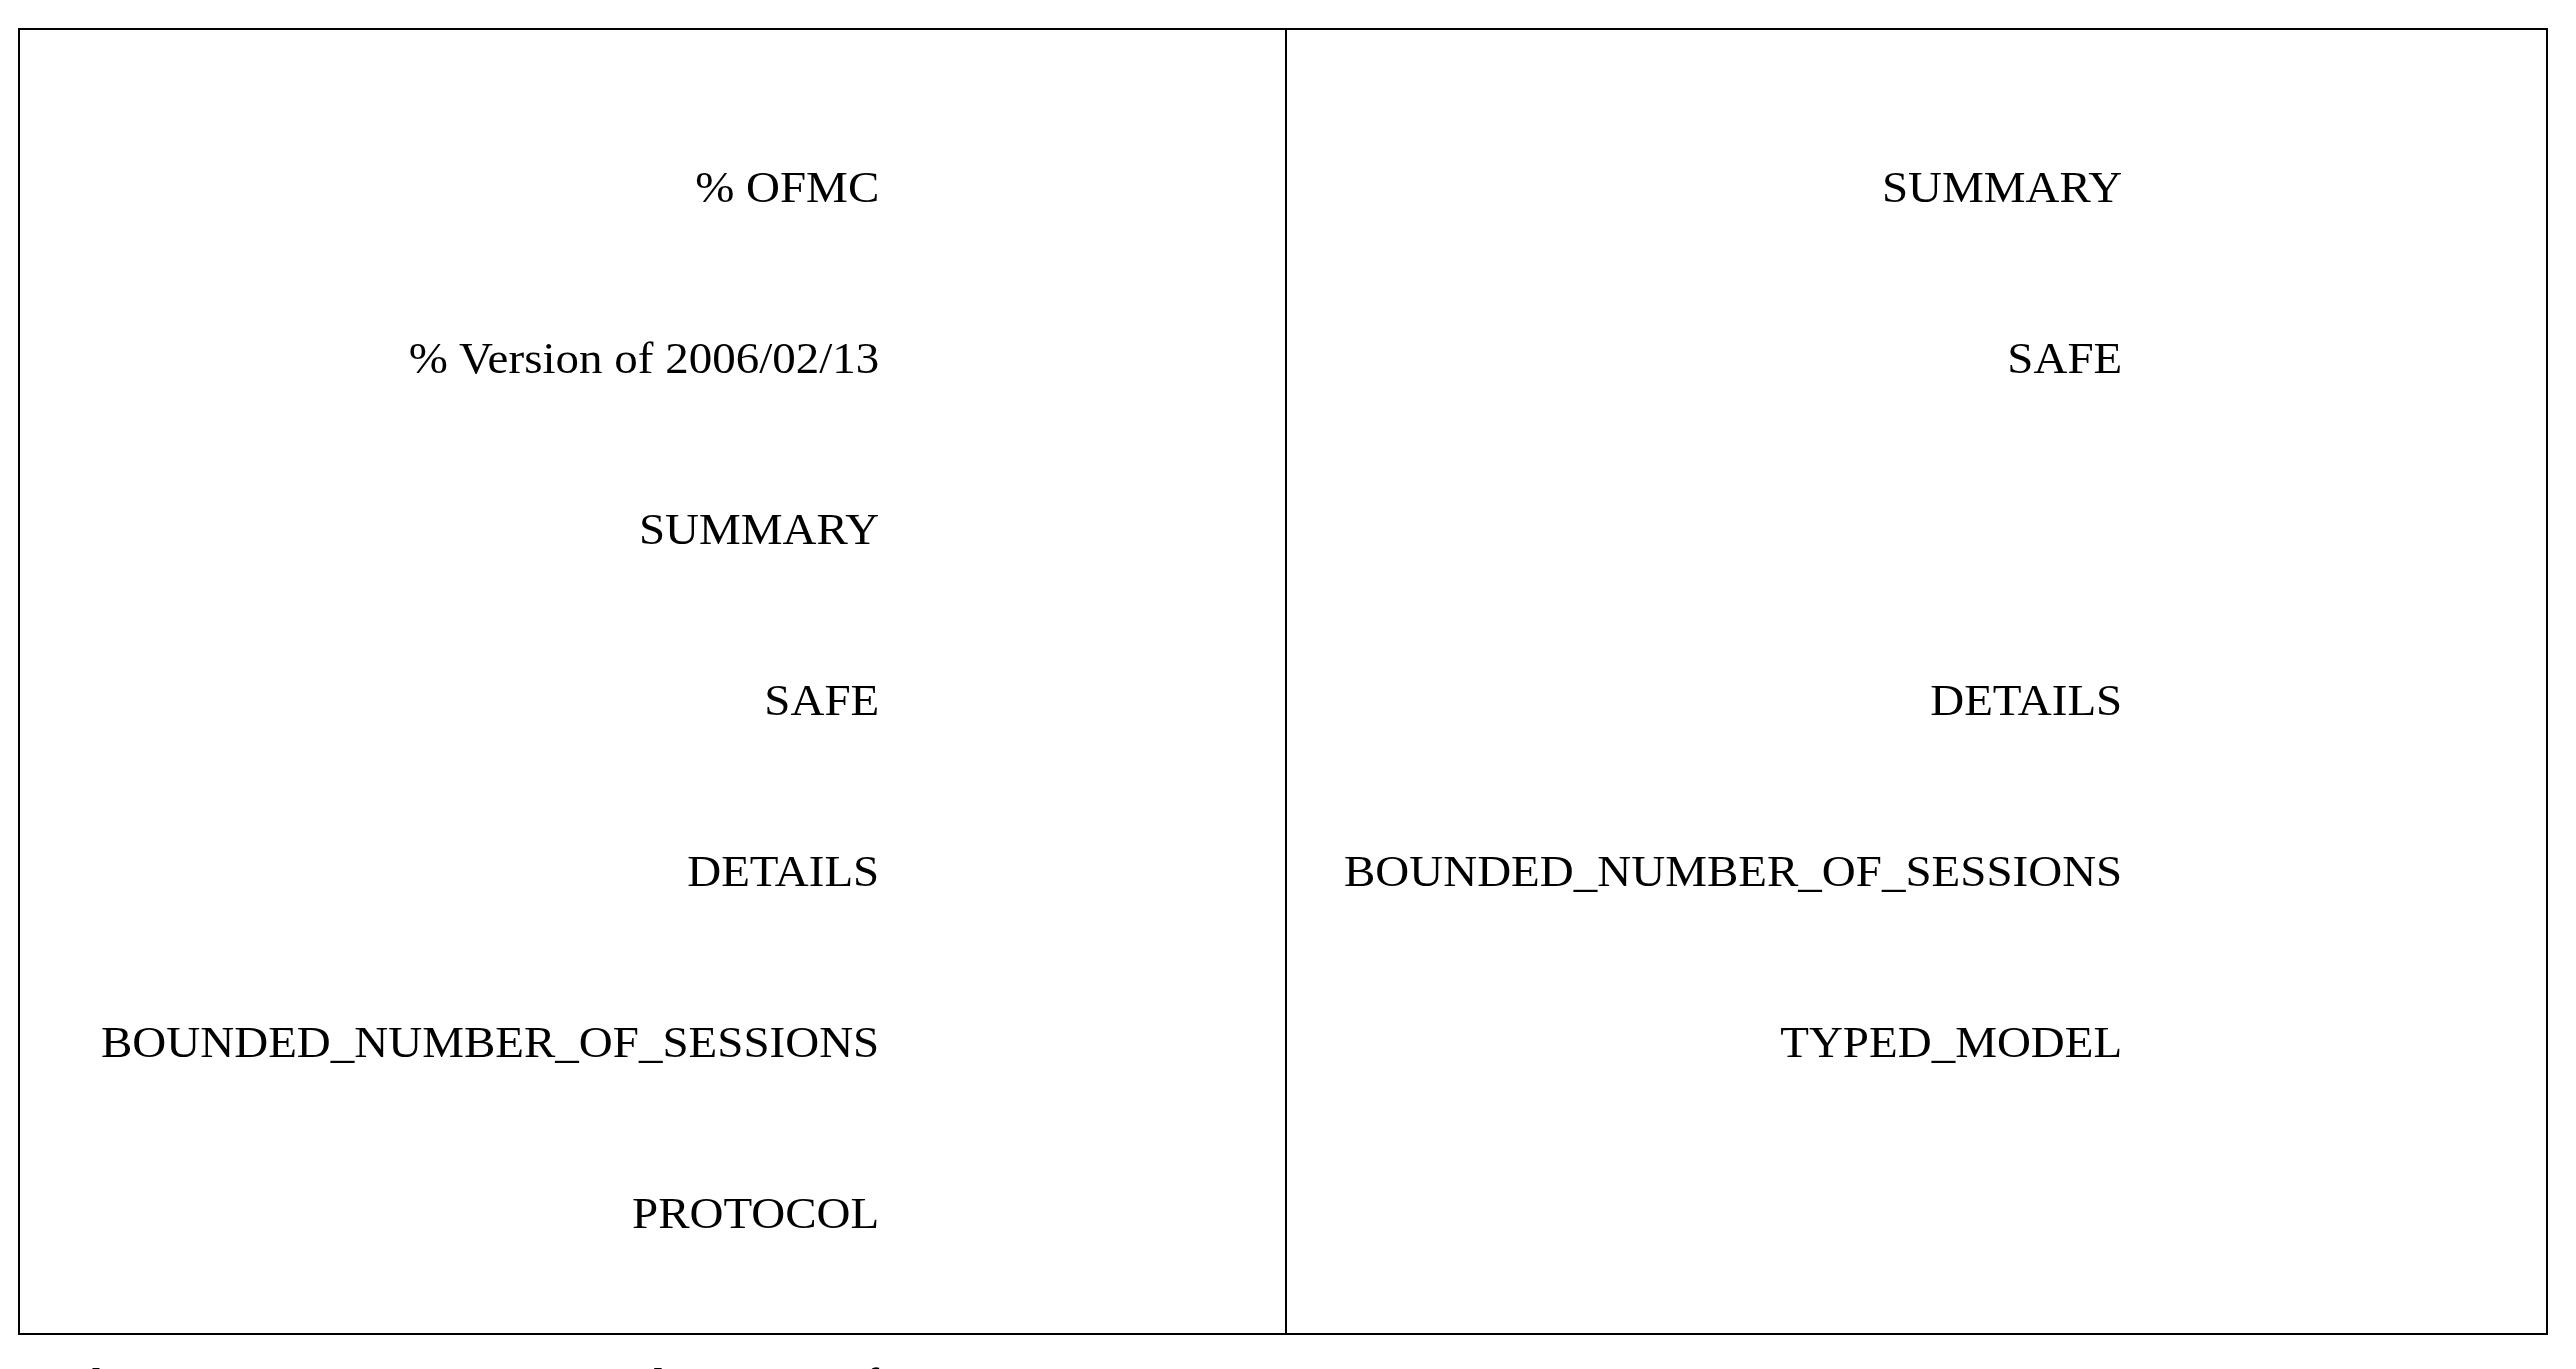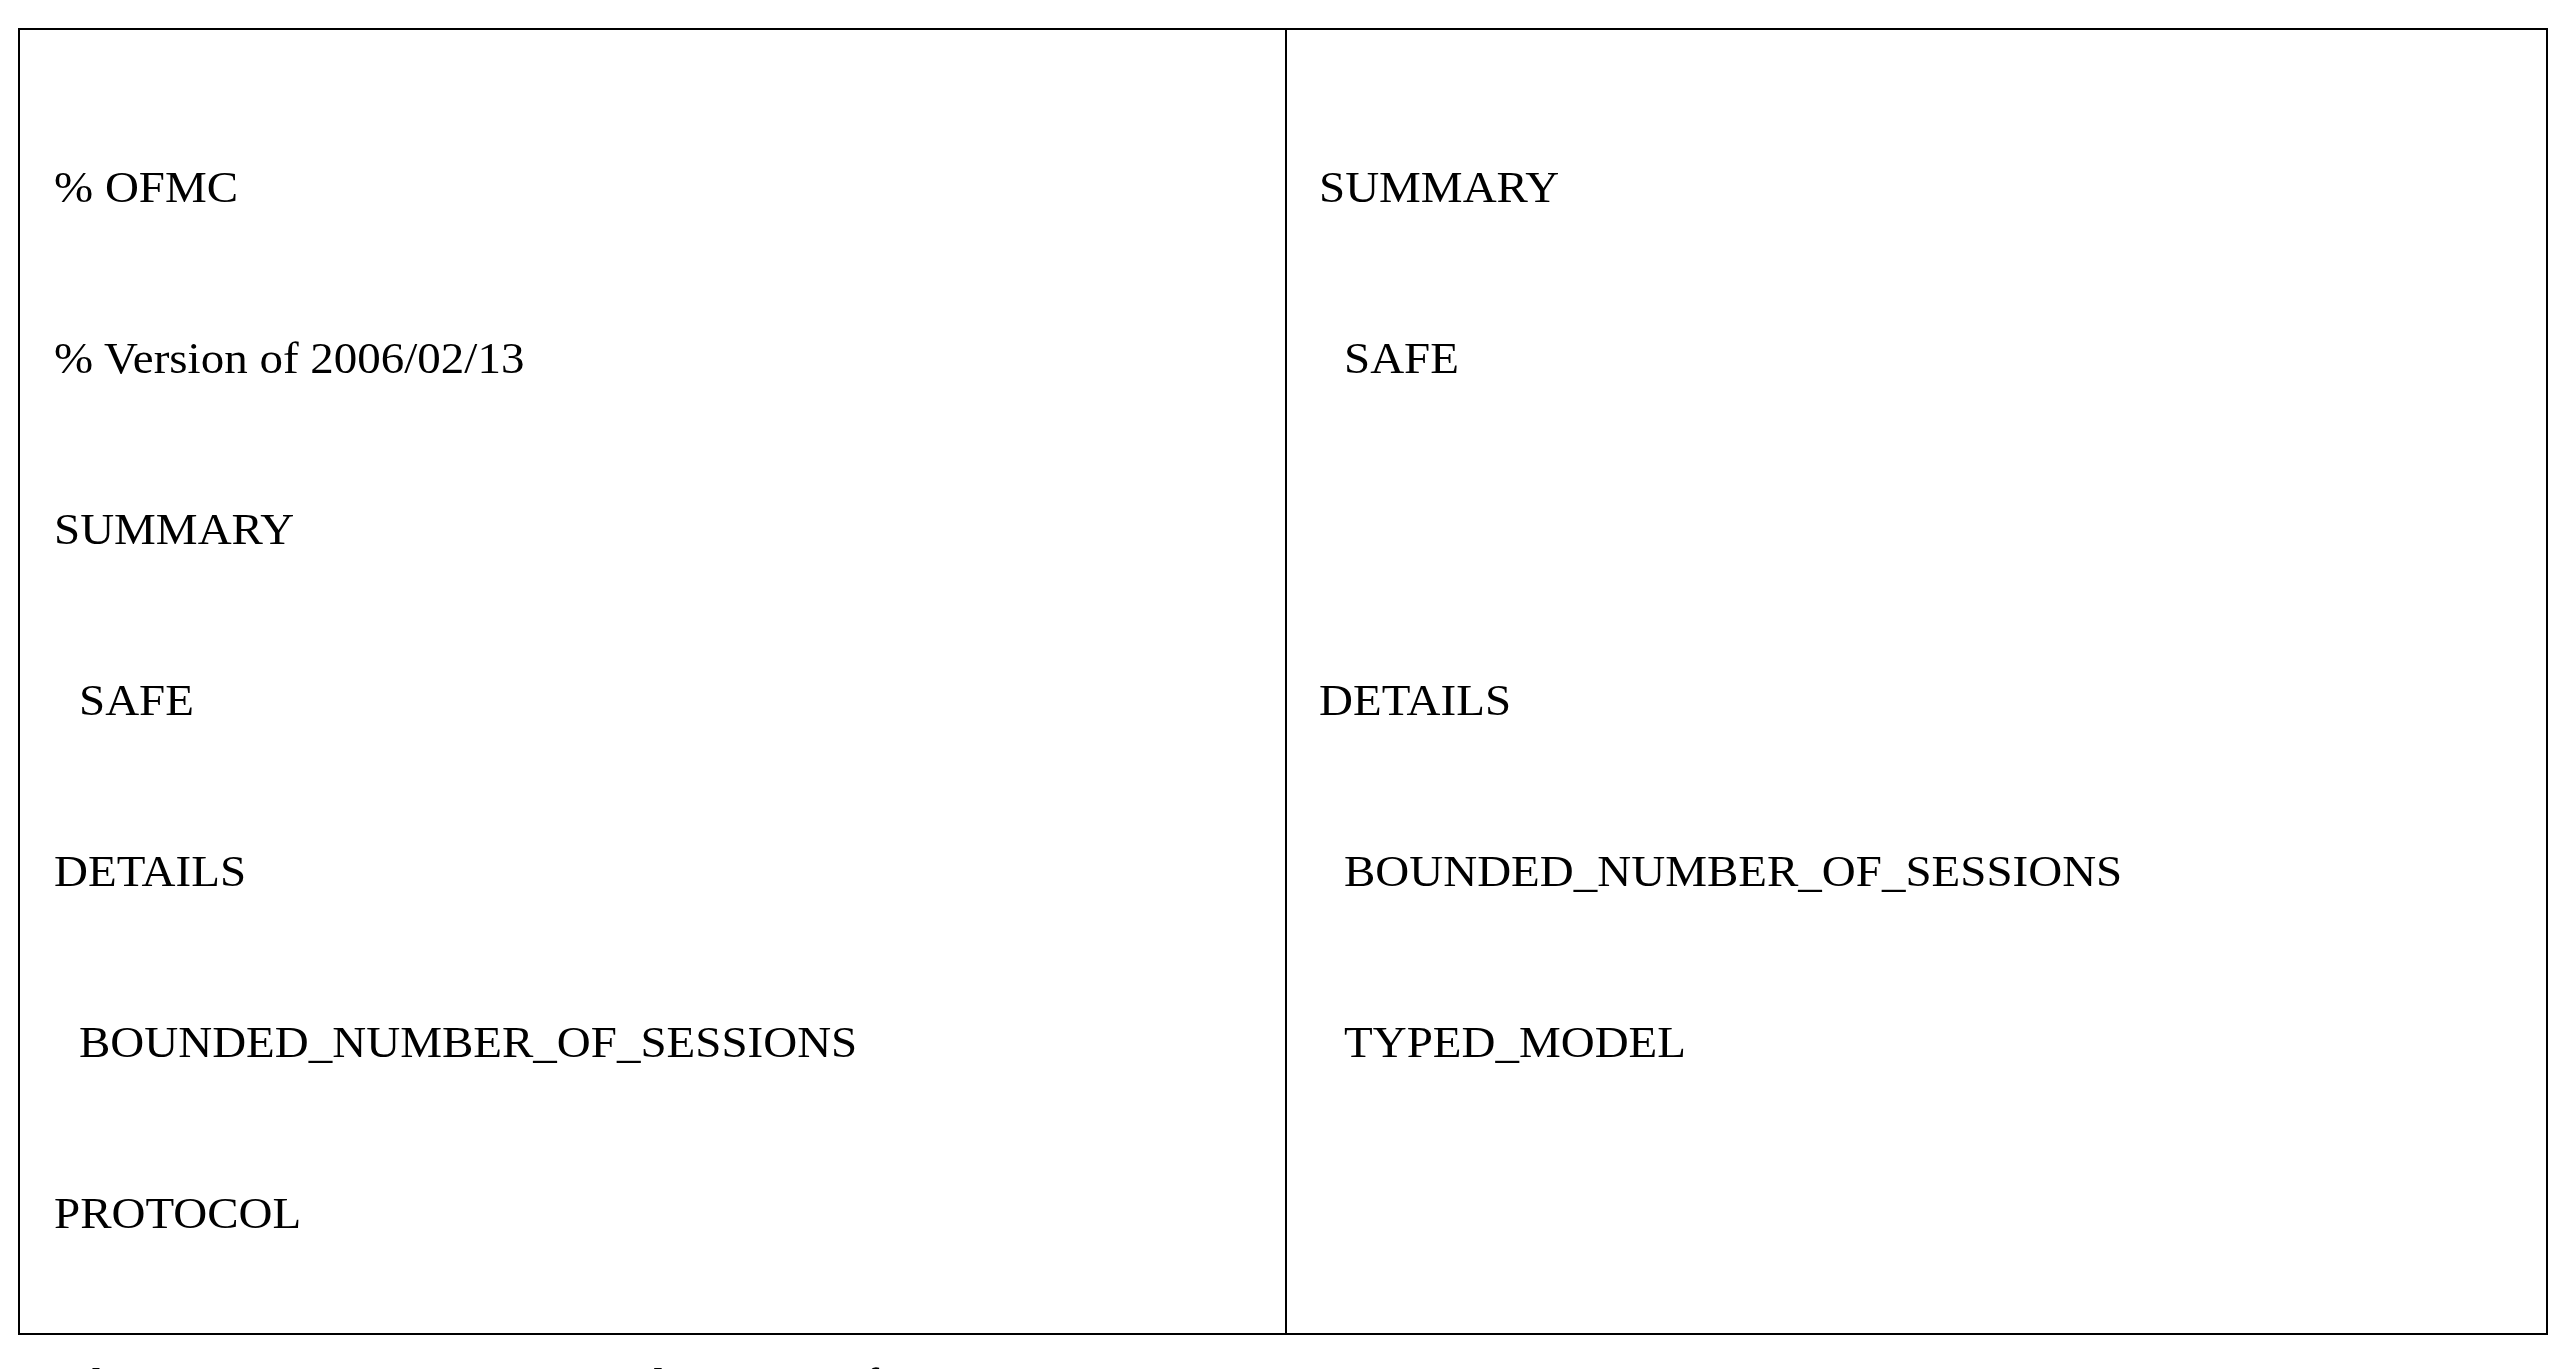--- a/index.html
+++ b/index.html
@@ -16,20 +16,21 @@
     color: #000000;
   }
   .outer-box {
     position: absolute;
     left: 18px;
     top: 28px;
     width: 2526px;
     height: 1303px;
     border: 2.3px solid #000000;
     background: #ffffff;
+    text-align: right;
   }
   .divider {
     position: absolute;
     left: 1265px;
     top: 0;
     width: 2.3px;
     height: 100%;
     background: #000000;
   }
   .column {

